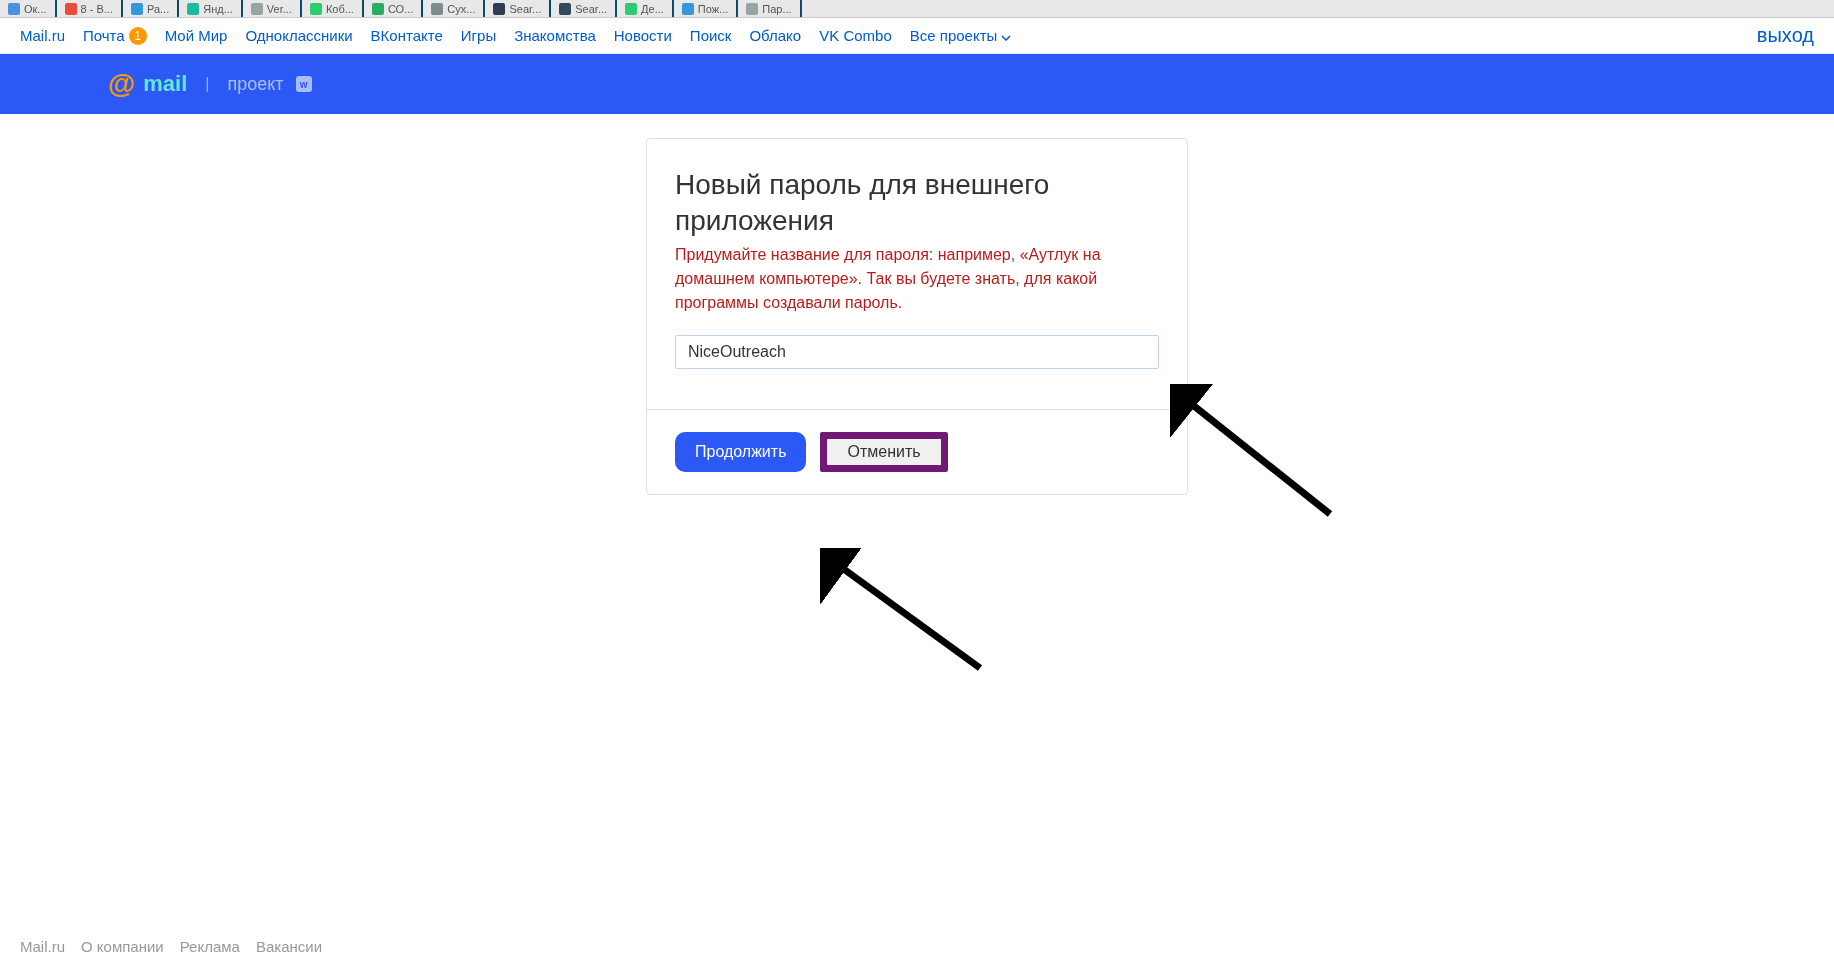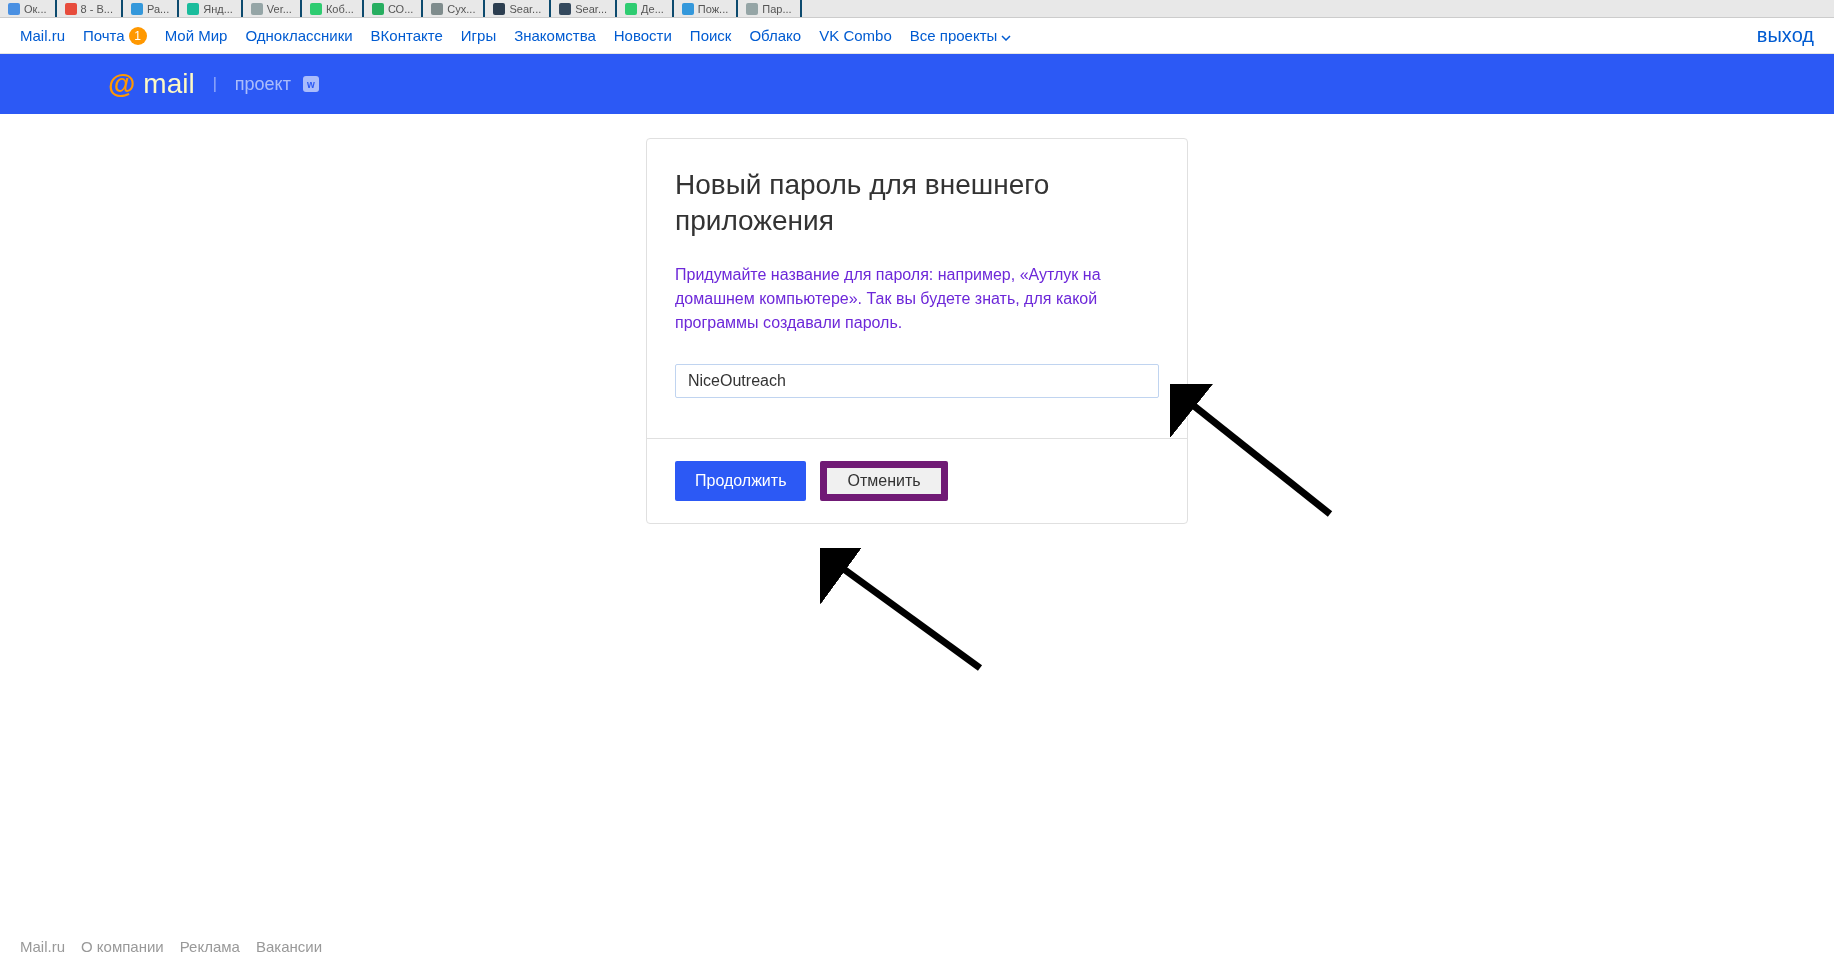--- a/index.html
+++ b/index.html
@@ -91,23 +91,23 @@
       display: flex;
       align-items: center;
       gap: 8px;
     }
     .logo-at {
       color: #ff9800;
       font-size: 28px;
       font-weight: 600;
     }
     .logo-mail {
-      color: #fef9c3;
-      font-size: 28px;
-      font-weight: 400;
+      color: #5eead4;
+      font-size: 22px;
+      font-weight: 700;
     }
     .logo-divider {
       color: rgba(255,255,255,0.5);
       margin: 0 10px;
     }
     .logo-project {
       color: rgba(255,255,255,0.6);
       font-size: 18px;
     }
     .logo-vk {
@@ -135,27 +135,27 @@
       background: #fff;
     }
     .card-body {
       padding: 28px 28px 40px 28px;
     }
     .card-title {
       font-size: 28px;
       color: #333;
       font-weight: 400;
       line-height: 36px;
-      margin-bottom: 24px;
+      margin-bottom: 4px;
     }
     .card-description {
       font-size: 16px;
-      color: #6d28d9;
+      color: #b91c1c;
       line-height: 24px;
-      margin-bottom: 29px;
+      margin-bottom: 20px;
     }
     .text-input {
       width: 100%;
       height: 34px;
       border: 1px solid #c0d4f0;
       border-radius: 2px;
       padding: 0 12px;
       font-size: 16px;
       color: #333;
       outline: none;
@@ -170,20 +170,21 @@
       height: 40px;
       padding: 0 20px;
       font-size: 16px;
       border-radius: 2px;
       cursor: pointer;
       border: none;
     }
     .btn-primary {
       background: #2c59f5;
       color: #fff;
+      border-radius: 10px;
     }
     .btn-secondary {
       background: #f0f0f0;
       color: #333;
       border: 7px solid #701a75;
     }
     .arrow {
       position: absolute;
       pointer-events: none;
     }

